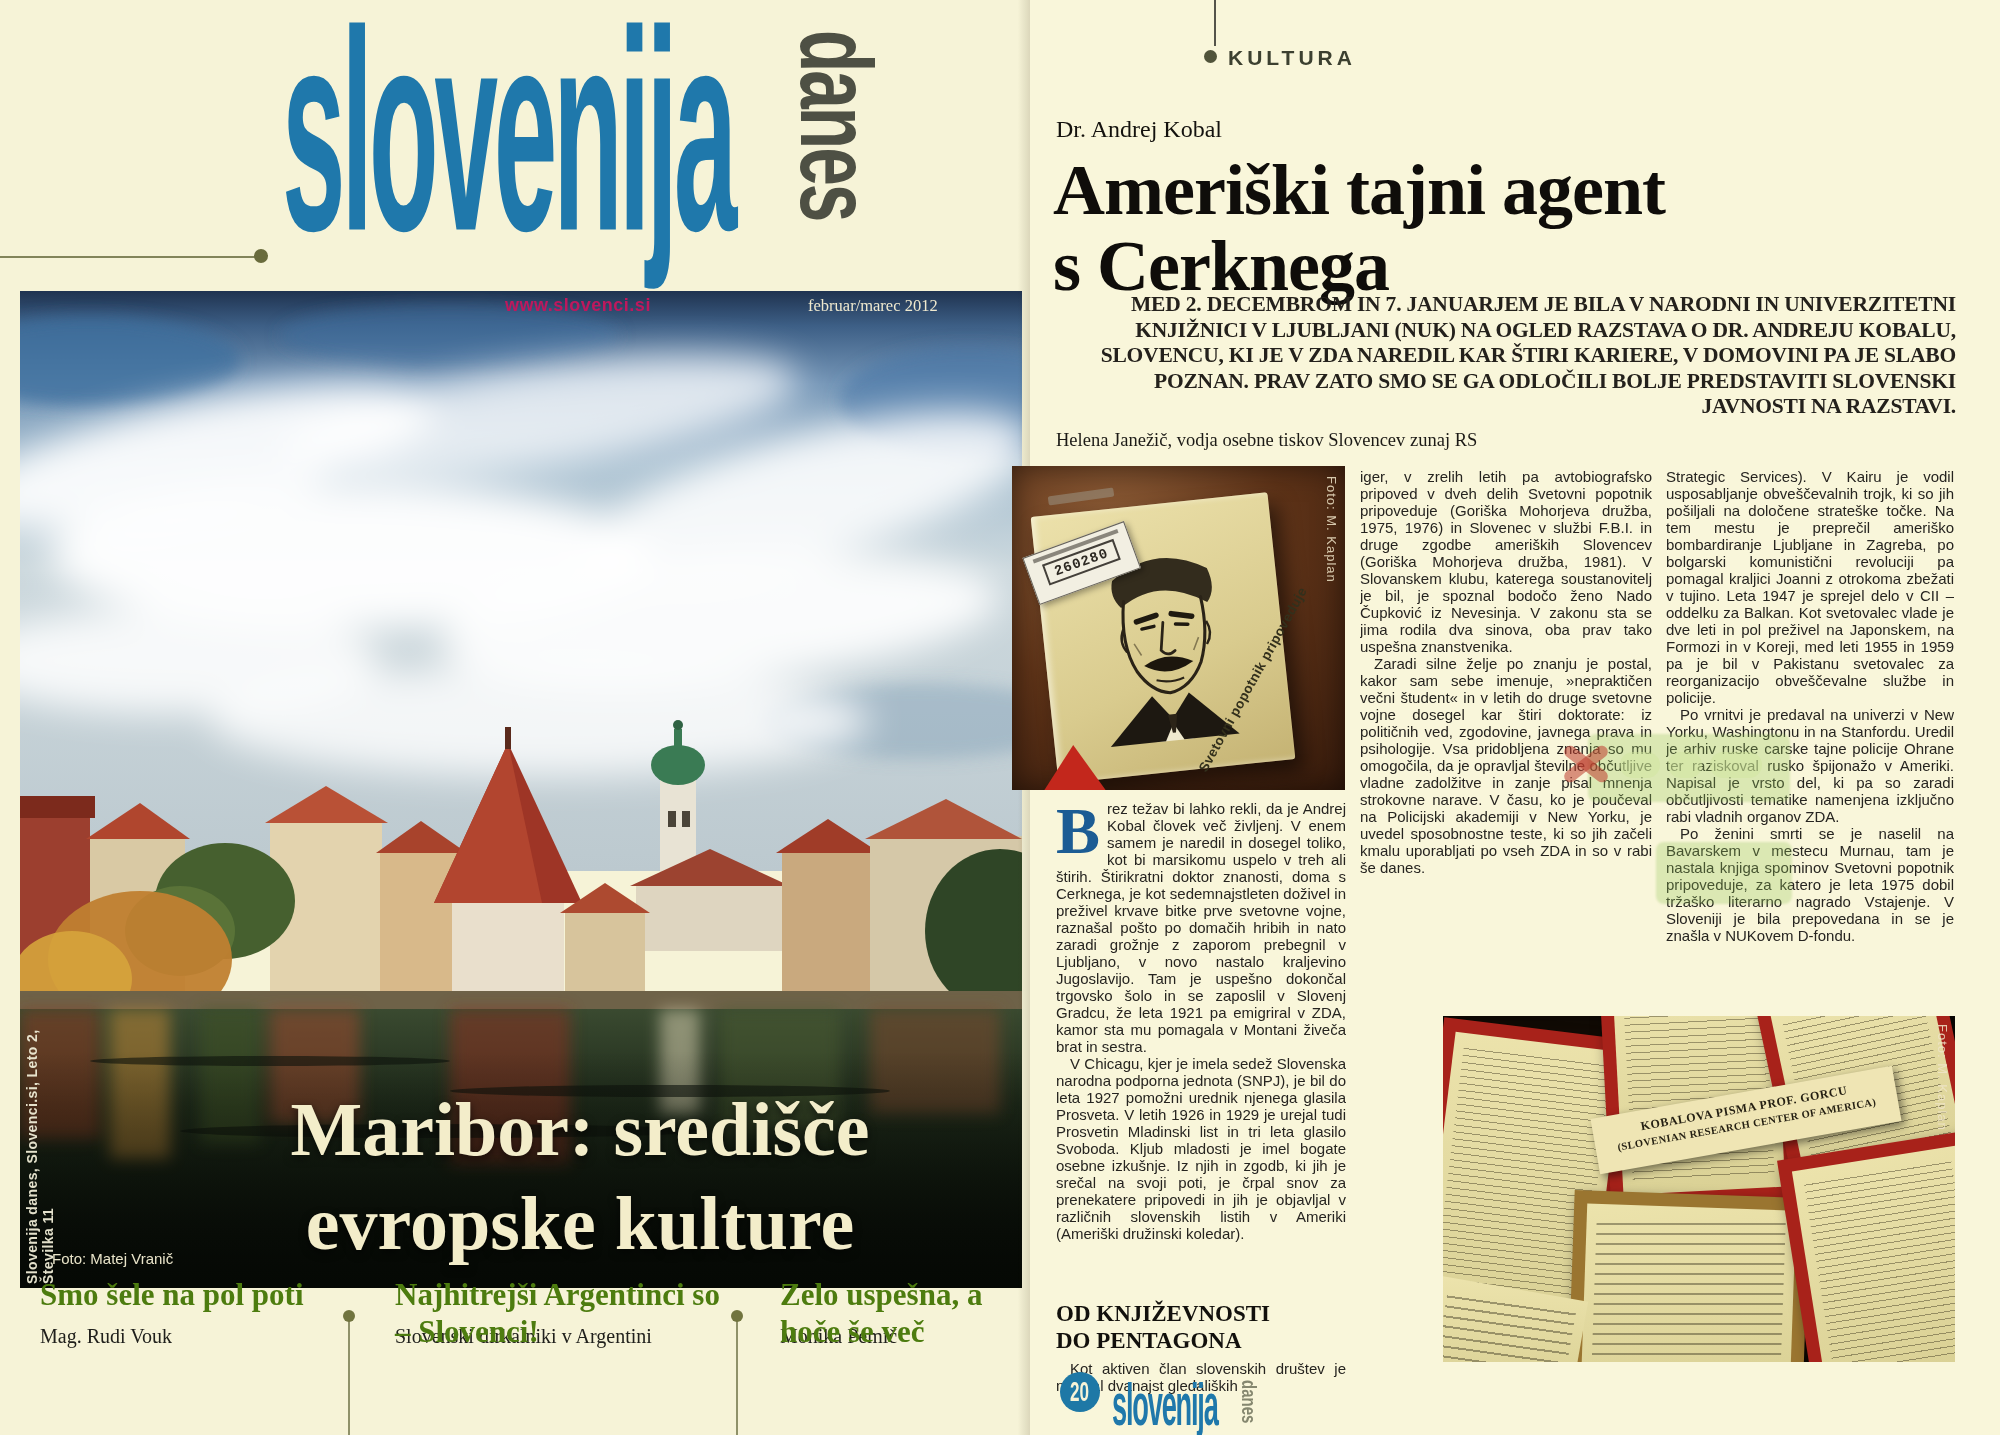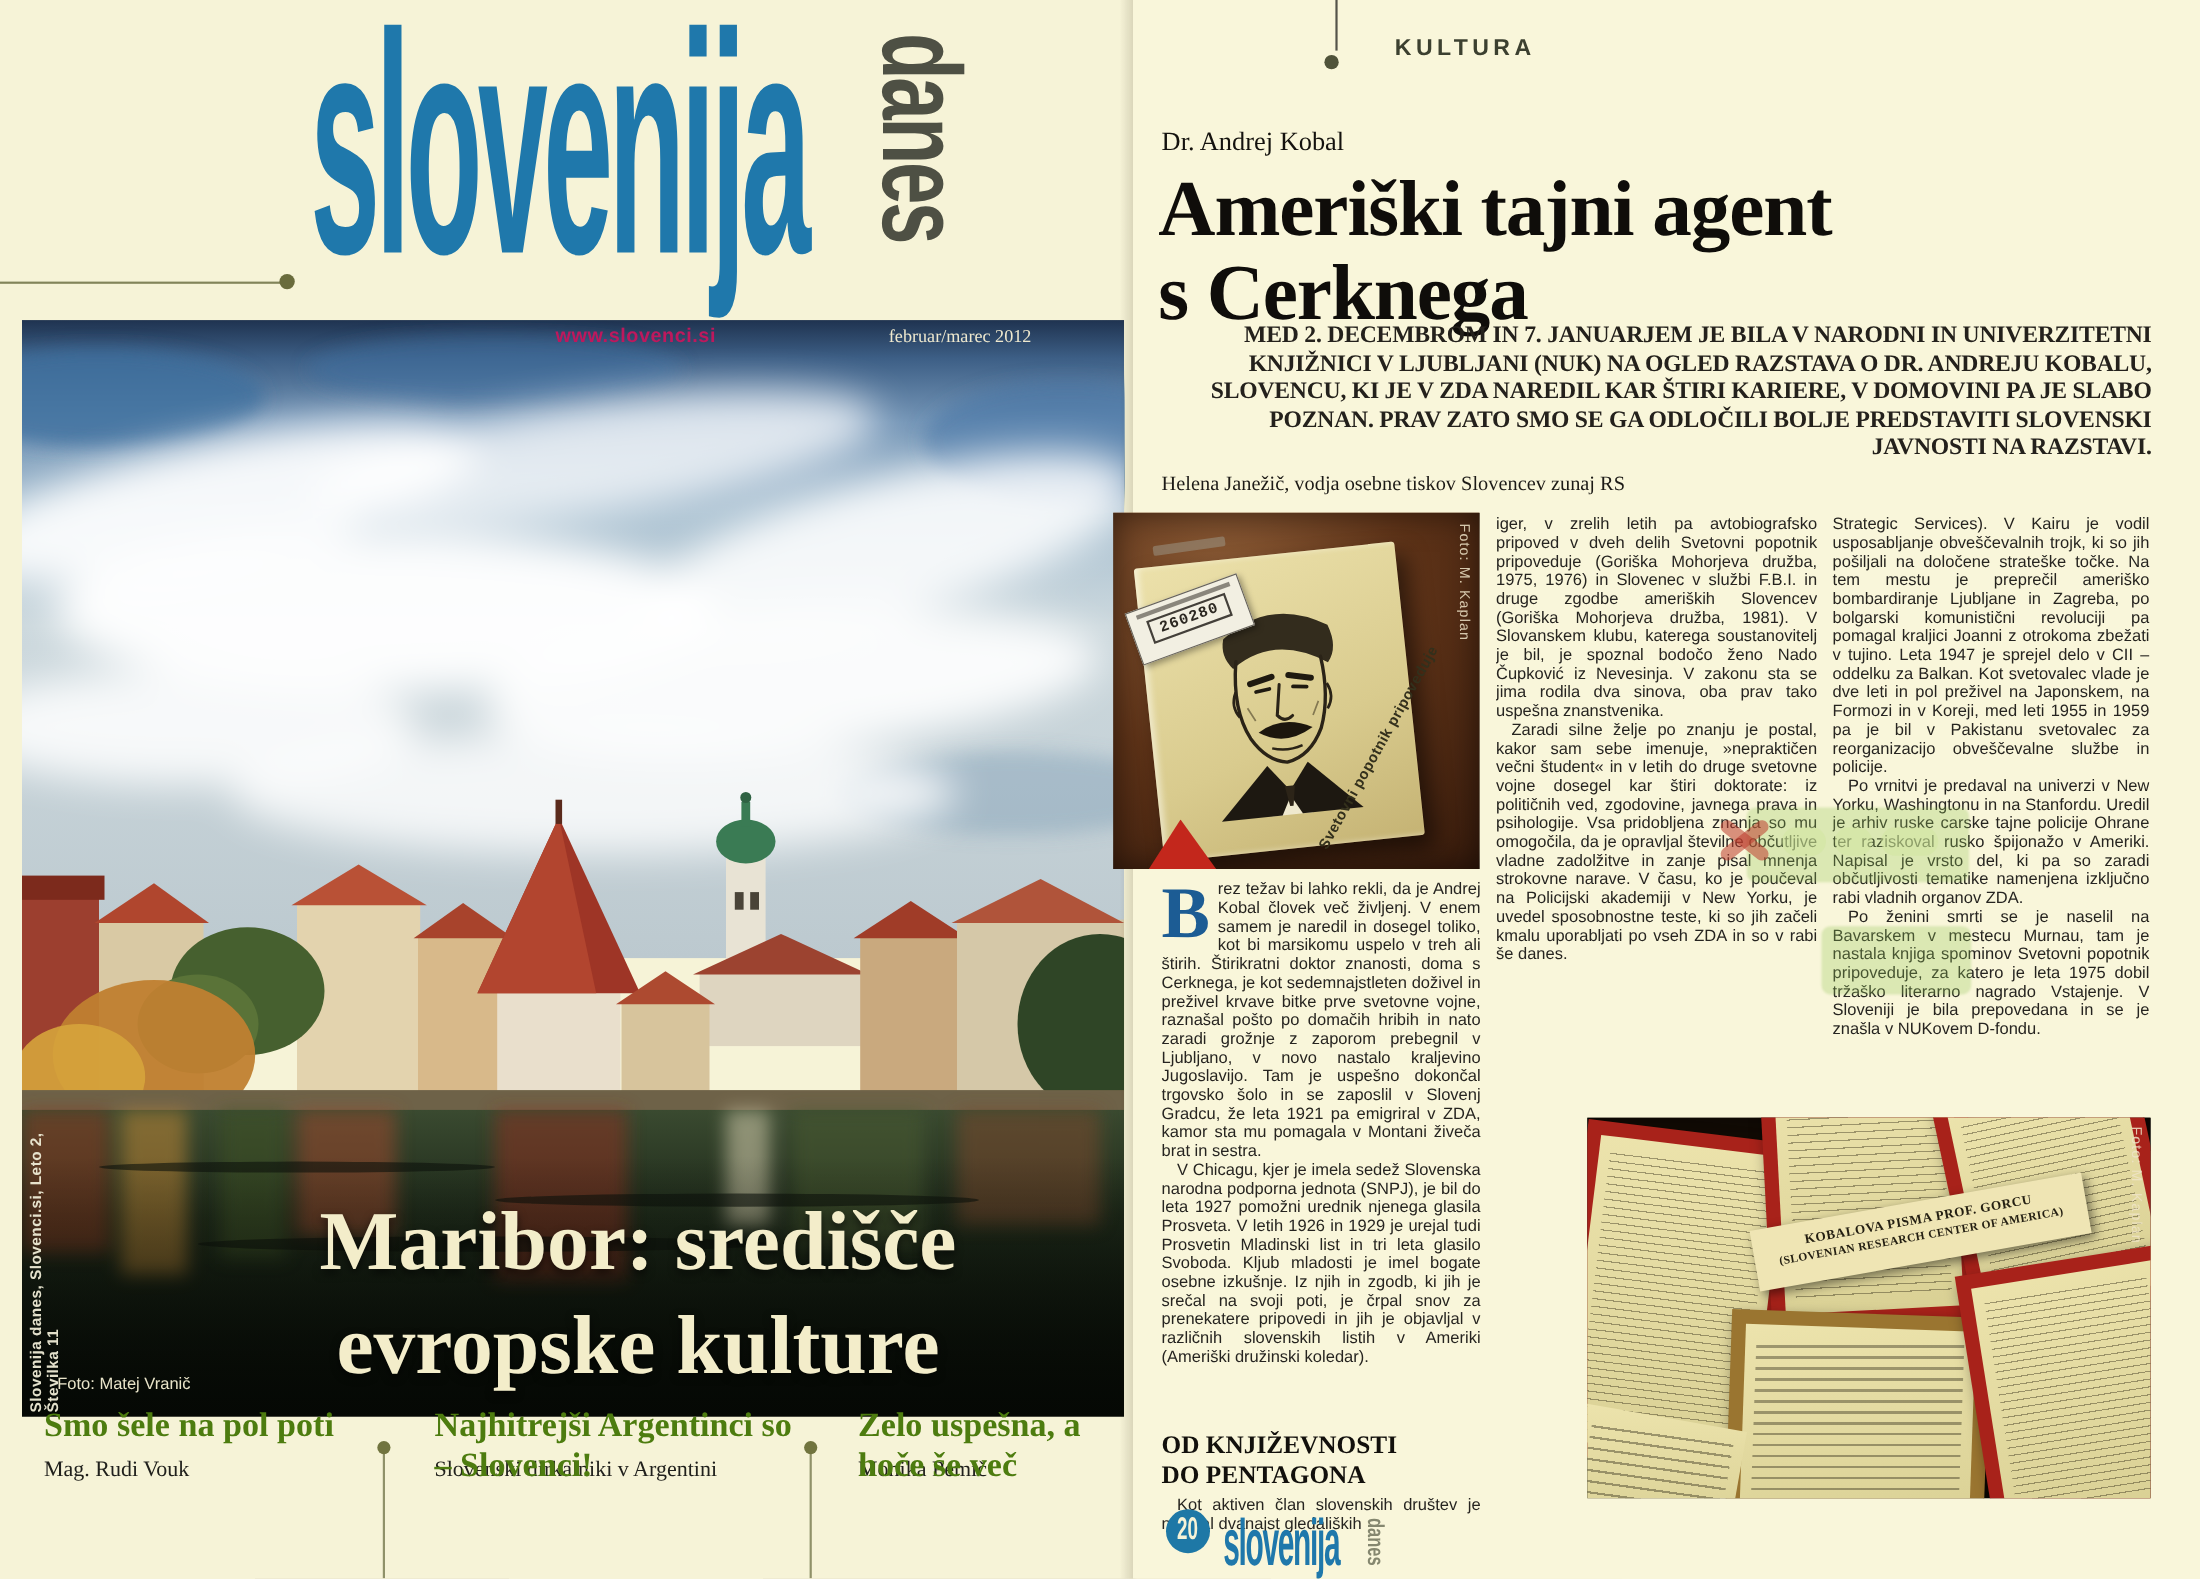--- a/index.html
+++ b/index.html
@@ -40,22 +40,22 @@
   .d1{left:348px;} .d2{left:736px;} .dd1{left:343px;} .dd2{left:731px;}
 
   
   .fold{position:absolute;left:1018px;top:0;width:26px;height:1435px;
     background:linear-gradient(90deg,rgba(60,50,20,0) 0%,rgba(60,50,20,.14) 45%,rgba(255,255,240,.12) 60%,rgba(60,50,20,0) 100%);}
 
   
   .page-right{position:absolute;left:1030px;top:0;width:970px;height:1435px;background:#f9f6da;}
   .kultura-line{position:absolute;left:1214px;top:0;width:2px;height:46px;background:#55544a;}
   .kultura-dot{position:absolute;left:1204px;top:50px;width:13px;height:13px;border-radius:50%;background:#50533a;}
-  .kultura-label{position:absolute;left:1228px;top:32px;font:bold 21px "Liberation Sans",sans-serif;
-    letter-spacing:4px;color:#3c4030;margin-left:40px;}
+  .kultura-label{position:absolute;left:1228px;top:46px;font:bold 21px "Liberation Sans",sans-serif;
+    letter-spacing:4px;color:#3c4030;}
   .article-kicker{position:absolute;left:1056px;top:116px;font:24px "Liberation Serif",serif;color:#14120e;}
   .article-title{position:absolute;left:1053px;top:152px;font:bold 72px/76px "Liberation Serif",serif;
     letter-spacing:-1px;color:#0f0d0a;}
   .article-lede{position:absolute;left:1056px;top:292px;width:900px;
     font:bold 21.5px/25.5px "Liberation Serif",serif;letter-spacing:-.2px;color:#24211c;text-align:right;}
   .article-byline{position:absolute;left:1056px;top:430px;font:18.5px "Liberation Serif",serif;color:#1c1a16;}
 
   .bodycol{position:absolute;font:15px/17px "Liberation Sans",sans-serif;color:#262420;
     text-align:justify;overflow:hidden;}
   .bodycol p{margin:0;}

